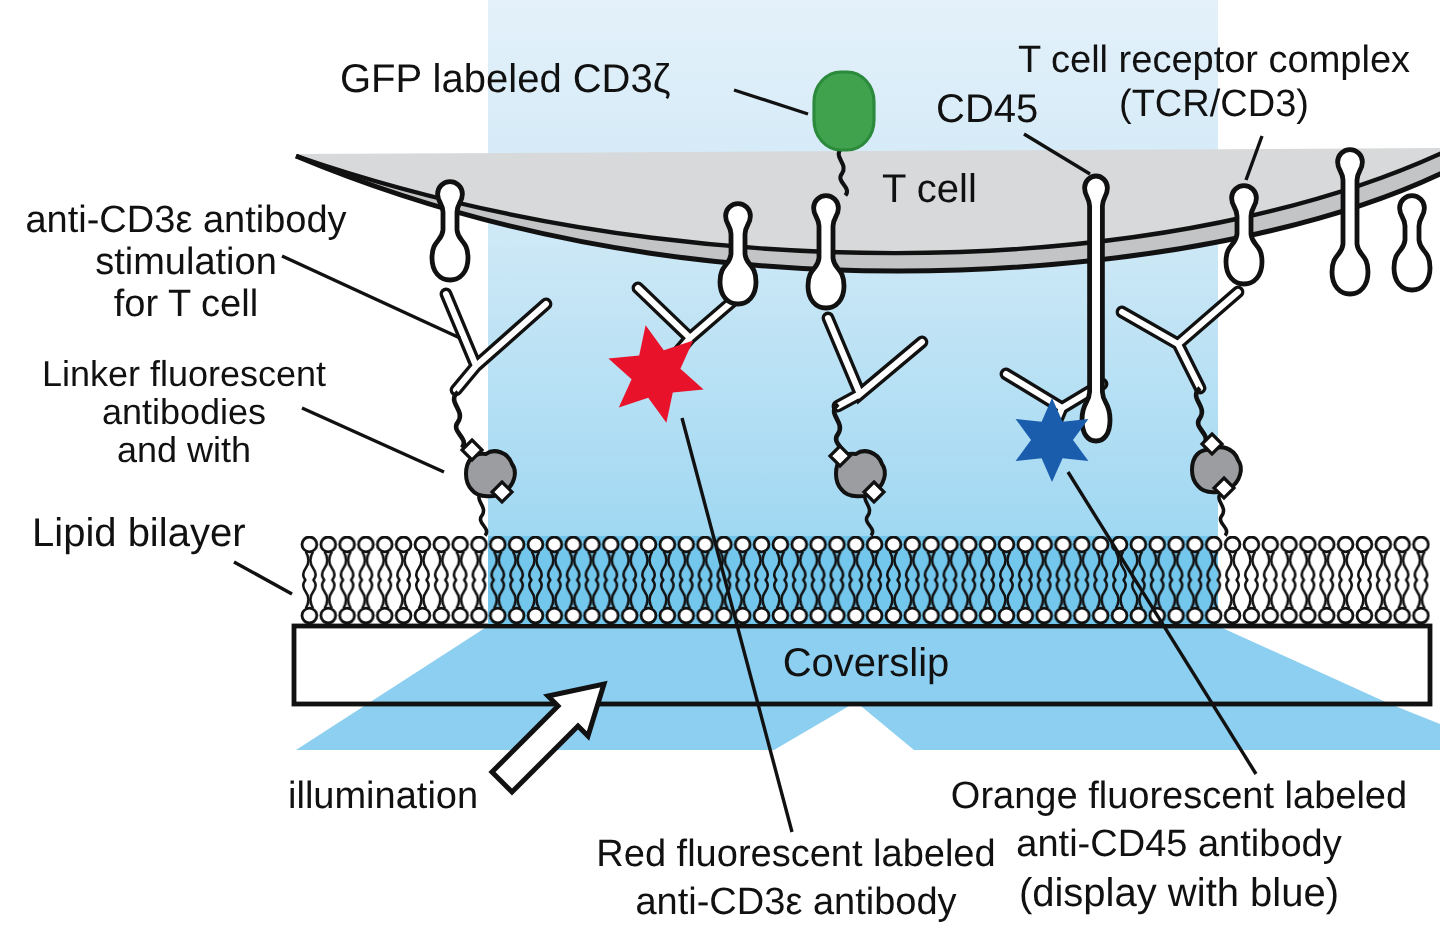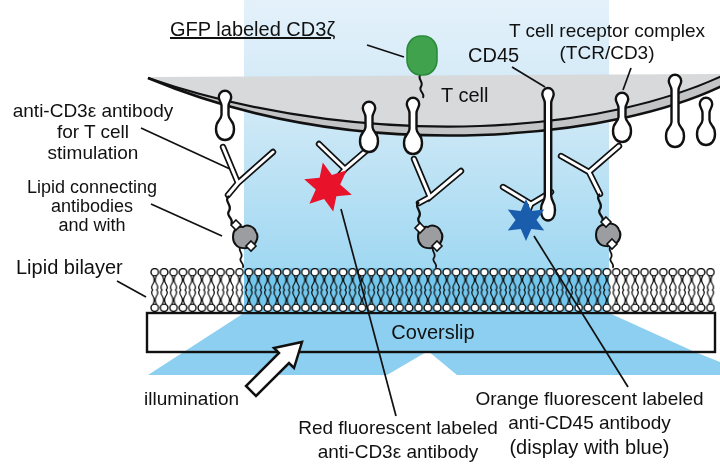--- a/index.html
+++ b/index.html
@@ -134,39 +134,39 @@
     <line x1="141" y1="128" x2="230" y2="169"></line>
     <line x1="151" y1="204" x2="222" y2="236"></line>
     <line x1="117" y1="281" x2="146" y2="297"></line>
     <line x1="341" y1="209" x2="396" y2="416"></line>
     <line x1="534" y1="236" x2="628" y2="387"></line>
   </g>
 
   <polygon points="302,342 294,368 289,363 256,396 246,386 279,353 274,348" fill="#fff" stroke="#111" stroke-width="2.5"></polygon>
 </svg>
 
-<div class="lbl f20 nw" style="left:170px;top:18px;text-decoration:underline;">GFP labeled CD3ζ</div>
+<div class="lbl f20 nw" style="left:170px;top:29px;">GFP labeled CD3ζ</div>
 
 <div class="lbl f19 c block" style="left:493px;top:20px;width:228px;">
   <span>T cell receptor complex</span>
   <span>(TCR/CD3)</span>
 </div>
 
 <div class="lbl f20 nw" style="left:468px;top:44px;">CD45</div>
 
 <div class="lbl f20 nw" style="left:441px;top:84px;">T cell</div>
 
 <div class="lbl f19 lh21 c block" style="left:0px;top:100px;width:186px;">
   <span>anti-CD3ε antibody</span>
+  <span>stimulation</span>
   <span>for T cell</span>
-  <span>stimulation</span>
 </div>
 
 <div class="lbl f18 c block" style="left:10px;top:178px;width:164px;">
-  <span>Lipid connecting</span>
+  <span>Linker fluorescent</span>
   <span>antibodies</span>
   <span>and with</span>
 </div>
 
 <div class="lbl f20 c nw" style="left:381px;top:321px;width:104px;">Coverslip</div>
 
 <div class="lbl f20 nw" style="left:16px;top:256px;">Lipid bilayer</div>
 
 <div class="lbl f19 lh20 block" style="left:144px;top:389px;">
   <span>illumination</span>

